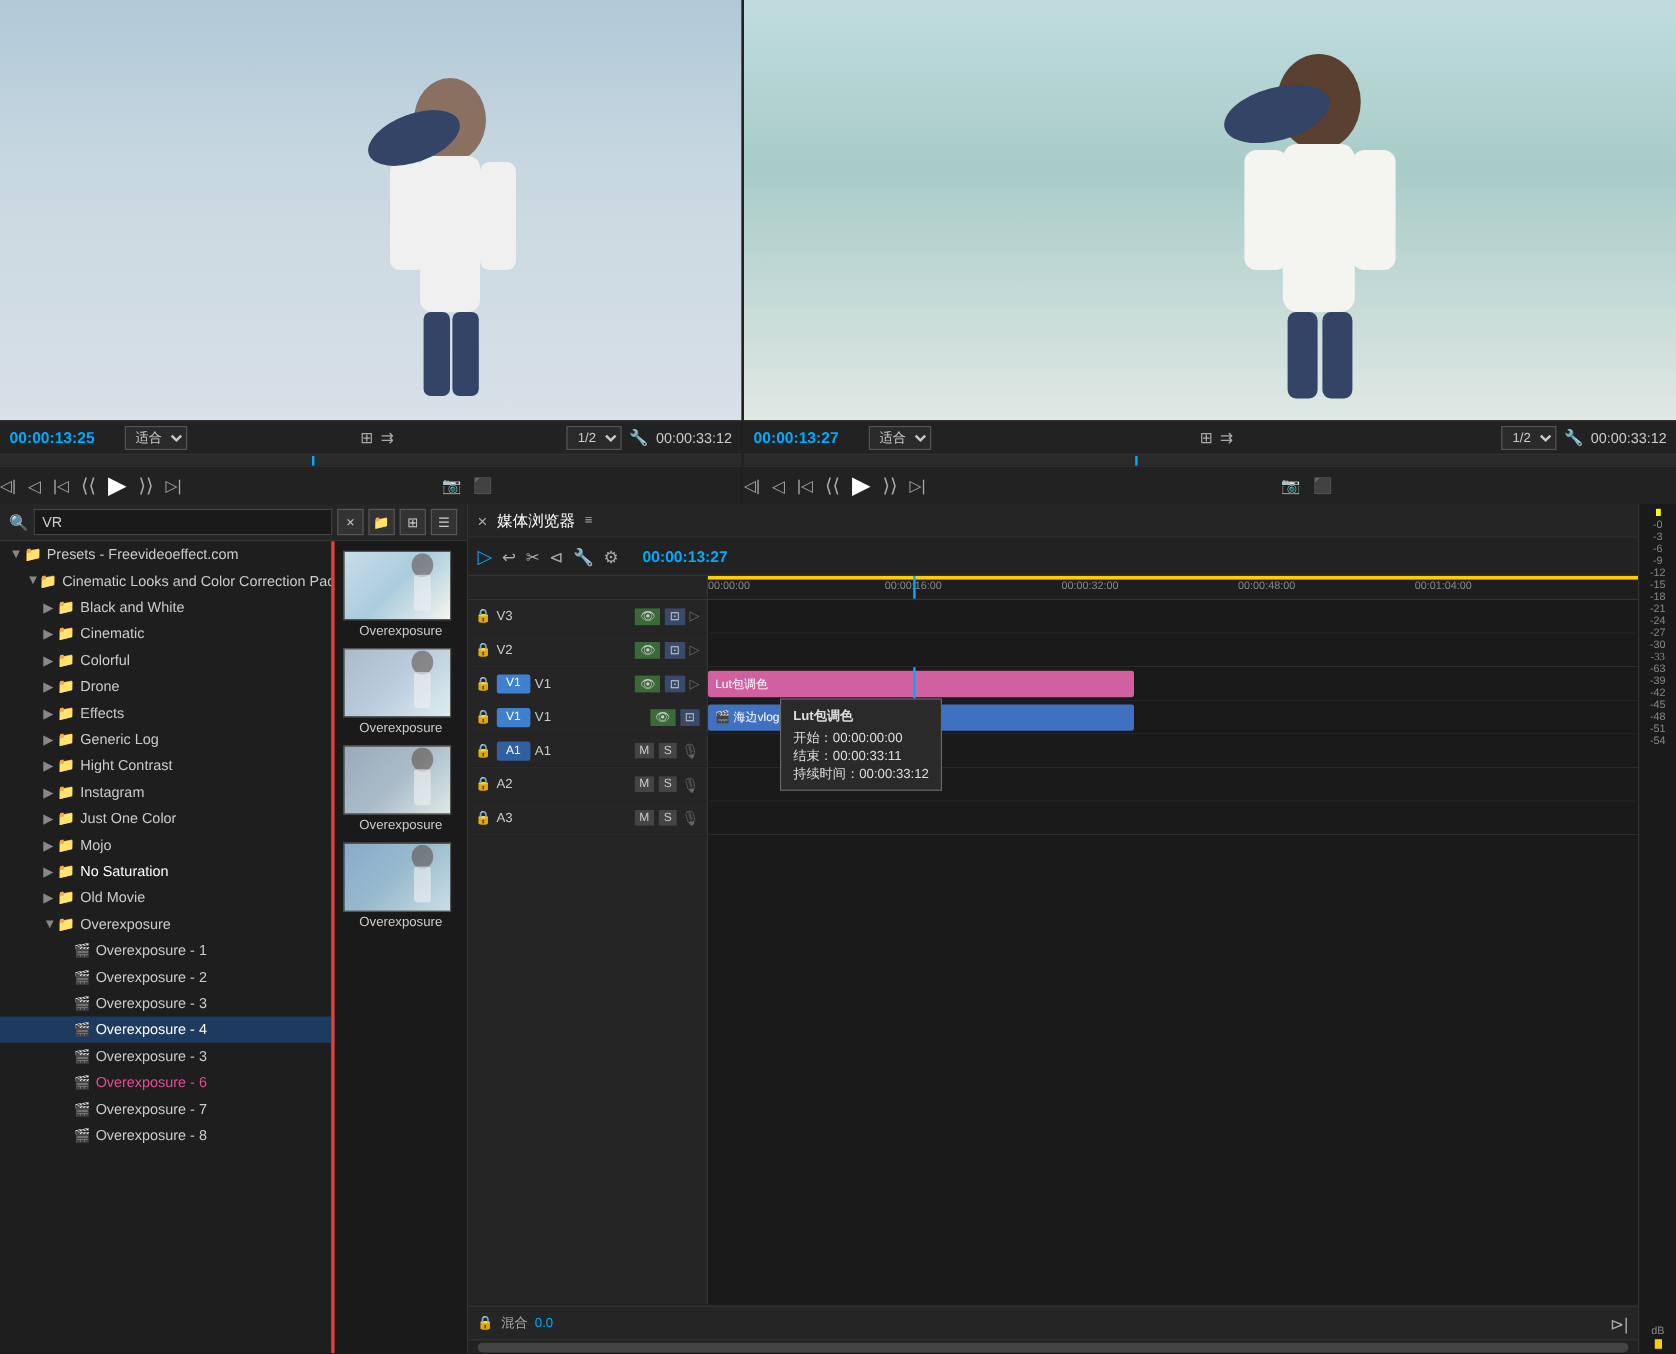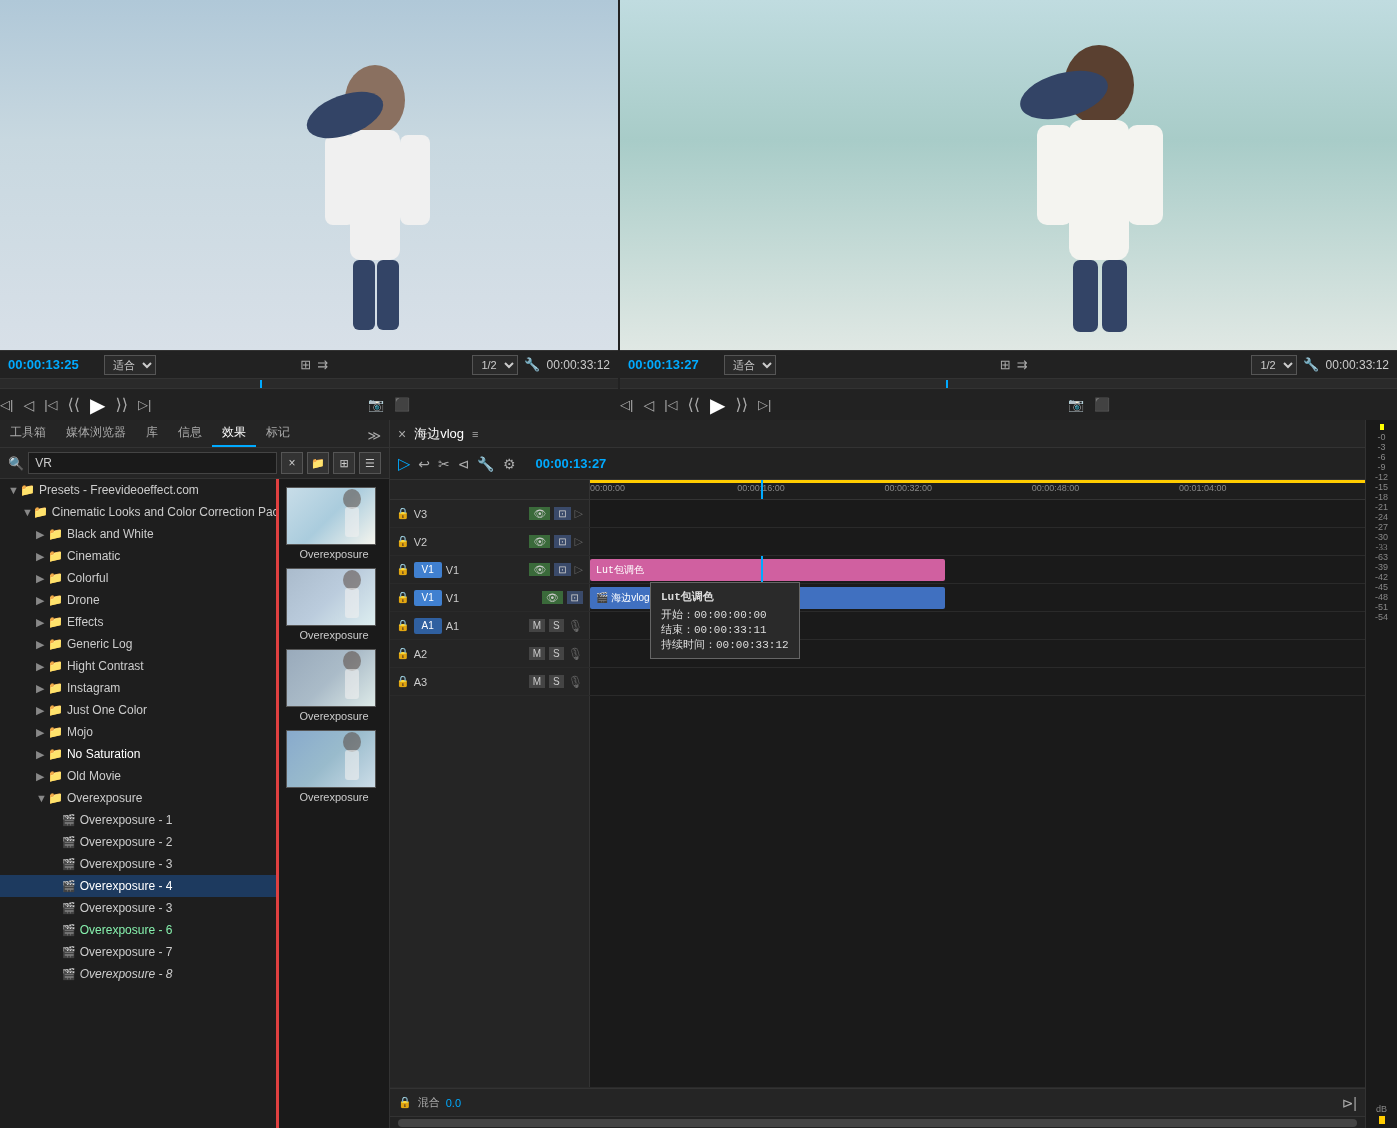--- a/index.html
+++ b/index.html
@@ -120,29 +120,20 @@
       <button style="background:none;border:none;color:#aaa;font-size:13px;cursor:pointer;">⬛</button>
       <span style="flex:1;"></span>
     </div>
   </div>
 </div>
 
 <div style="display:flex;height:calc(1128px - 420px);background:#1a1a1a;">
 
   <div style="width:390px;display:flex;flex-direction:column;background:#1e1e1e;border-right:1px solid #333;">
 
-    <div style="display:flex;background:#252525;border-bottom:1px solid #333;height:28px;align-items:flex-end;">
-      <div style="padding:4px 10px;font-size:12px;color:#aaa;cursor:pointer;border-bottom:2px solid transparent;">工具箱</div>
-      <div style="padding:4px 10px;font-size:12px;color:#aaa;cursor:pointer;border-bottom:2px solid transparent;">媒体浏览器</div>
-      <div style="padding:4px 10px;font-size:12px;color:#aaa;cursor:pointer;border-bottom:2px solid transparent;">库</div>
-      <div style="padding:4px 10px;font-size:12px;color:#aaa;cursor:pointer;border-bottom:2px solid transparent;">信息</div>
-      <div style="padding:4px 10px;font-size:12px;color:#fff;cursor:pointer;border-bottom:2px solid #00aaff;">效果</div>
-      <div style="padding:4px 10px;font-size:12px;color:#aaa;cursor:pointer;border-bottom:2px solid transparent;">标记</div>
-      <div style="padding:4px 8px;margin-left:auto;color:#aaa;cursor:pointer;font-size:13px;">≫</div>
-    </div>
 
     <div style="display:flex;align-items:center;padding:4px 8px;background:#252525;border-bottom:1px solid #333;gap:4px;">
       <span style="color:#888;font-size:13px;">🔍</span>
       <input value="VR" style="flex: 1 1 0%; background: rgb(26, 26, 26); border: 1px solid rgb(68, 68, 68); color: rgb(204, 204, 204); padding: 2px 6px; font-size: 12px; height: 22px; outline: none;">
       <button style="background:#333;border:1px solid #555;color:#ccc;width:22px;height:22px;cursor:pointer;font-size:12px;">×</button>
       <button style="background:#333;border:1px solid #555;color:#ccc;width:22px;height:22px;cursor:pointer;font-size:11px;">📁</button>
       <button style="background:#333;border:1px solid #555;color:#ccc;width:22px;height:22px;cursor:pointer;font-size:11px;">⊞</button>
       <button style="background:#333;border:1px solid #555;color:#ccc;width:22px;height:22px;cursor:pointer;font-size:11px;">☰</button>
     </div>
 
@@ -247,31 +238,31 @@
               <span style="font-size:12px;color:#fff;">Overexposure - 4</span>
             </div>
             <div style="display: flex; align-items: center; height: 22px; padding-left: 50px; cursor: pointer; white-space: nowrap;">
               <span style="width:12px;"></span>
               <span style="color:#aaa;font-size:11px;margin-right:4px;">🎬</span>
               <span style="font-size:12px;color:#ccc;">Overexposure - 3</span>
             </div>
             <div style="display: flex; align-items: center; height: 22px; padding-left: 50px; cursor: pointer; white-space: nowrap;">
               <span style="width:12px;"></span>
               <span style="color:#aaa;font-size:11px;margin-right:4px;">🎬</span>
-              <span style="font-size:12px;color:#86efac;">Overexposure - 6</span>
+              <span style="font-size:12px;color:#ec4899;">Overexposure - 6</span>
             </div>
             <div style="display: flex; align-items: center; height: 22px; padding-left: 50px; cursor: pointer; white-space: nowrap;">
               <span style="width:12px;"></span>
               <span style="color:#aaa;font-size:11px;margin-right:4px;">🎬</span>
               <span style="font-size:12px;color:#ccc;">Overexposure - 7</span>
             </div>
             <div style="display: flex; align-items: center; height: 22px; padding-left: 50px; cursor: pointer; white-space: nowrap;">
               <span style="width:12px;"></span>
               <span style="color:#aaa;font-size:11px;margin-right:4px;">🎬</span>
-              <span style="font-size:12px;color:#ccc;font-style:italic;">Overexposure - 8</span>
+              <span style="font-size:12px;color:#ccc;">Overexposure - 8</span>
             </div>
           </div>
       </div>
 
       <div style="width:110px;background:#1a1a1a;overflow-y:auto;display:flex;flex-direction:column;align-items:center;padding:8px 4px;gap:8px;">
         <div style="width:96px;text-align:center;cursor:pointer;">
           <div style="width:90px;height:58px;background:linear-gradient(135deg,#c8dde8 0%,#aaccdd 50%,#f5f5ee 100%);border:1px solid #555;position:relative;overflow:hidden;">
             <svg style="position:absolute;bottom:0;right:5px;" width="35" height="55" viewBox="0 0 35 55">
               <ellipse cx="17" cy="10" rx="9" ry="10" fill="rgba(80,60,50,0.5)"></ellipse>
               <rect x="10" y="18" width="14" height="30" rx="3" fill="rgba(240,240,240,0.6)"></rect>
@@ -309,21 +300,21 @@
       </div>
     </div>
   </div>
 
   <div style="display:flex;flex:1;overflow:hidden;">
 
     <div style="flex:1;background:#1a1a1a;display:flex;flex-direction:column;overflow:hidden;">
 
       <div style="height:28px;background:#252525;border-bottom:1px solid #333;display:flex;align-items:center;padding:0 8px;gap:8px;">
         <span style="color:#aaa;cursor:pointer;font-size:14px;">×</span>
-        <span style="color:#fff;font-size:13px;">海边vlog</span>
+        <span style="color:#fff;font-size:13px;">媒体浏览器</span>
         <span style="color:#aaa;font-size:11px;">≡</span>
       </div>
 
       <div style="height:32px;background:#222;display:flex;align-items:center;padding:0 8px;gap:8px;border-bottom:1px solid #333;">
 
         <button style="background:none;border:none;color:#00aaff;font-size:16px;cursor:pointer;">▷</button>
         <button style="background:none;border:none;color:#aaa;font-size:14px;cursor:pointer;">↩</button>
         <button style="background:none;border:none;color:#aaa;font-size:14px;cursor:pointer;">✂</button>
         <button style="background:none;border:none;color:#aaa;font-size:14px;cursor:pointer;">⊲</button>
         <button style="background:none;border:none;color:#aaa;font-size:14px;cursor:pointer;">🔧</button>
@@ -381,21 +372,21 @@
         <div style="height:28px;display:flex;border-bottom:1px solid #2a2a2a;align-items:center;">
           <div style="width:200px;min-width:200px;background:#252525;display:flex;align-items:center;padding:0 6px;gap:4px;border-right:1px solid #333;height:100%;">
             <span style="color:#888;font-size:11px;cursor:pointer;">🔒</span>
             <div style="width:28px;height:16px;background:#4080d0;border-radius:2px;display:flex;align-items:center;justify-content:center;font-size:10px;color:#fff;cursor:pointer;">V1</div>
             <span style="color:#ccc;font-size:11px;">V1</span>
             <span style="flex:1;"></span>
             <button style="background:#3a6a3a;border:none;color:#ccc;font-size:10px;padding:1px 4px;cursor:pointer;">👁</button>
             <button style="background:#3a4a6a;border:none;color:#ccc;font-size:10px;padding:1px 4px;cursor:pointer;">⊡</button>
             <span style="color:#666;font-size:11px;">▷</span>
           </div>
-          <div style="flex:1;height:100%;background:#1a1a1a;position:relative;font-family:Liberation Mono, monospace;">
+          <div style="flex:1;height:100%;background:#1a1a1a;position:relative;">
 
             <div style="position:absolute;left:0;top:3px;width:355px;height:22px;background:#d060a0;border-radius:2px;display:flex;align-items:center;padding:0 6px;font-size:10px;color:#fff;white-space:nowrap;overflow:hidden;cursor:pointer;">
               <span>Lut包调色</span>
             </div>
 
             <div style="position:absolute;top:0;left:22%;width:2px;height:28px;background:#00aaff;z-index:10;pointer-events:none;"></div>
 
             <div style="position:absolute;left:60px;top:26px;background:#2a2a2a;border:1px solid #666;padding:6px 10px;font-size:11px;color:#ddd;z-index:100;white-space:nowrap;">
               <div style="font-weight:bold;margin-bottom:3px;">Lut包调色</div>
               <div>开始：00:00:00:00</div>

